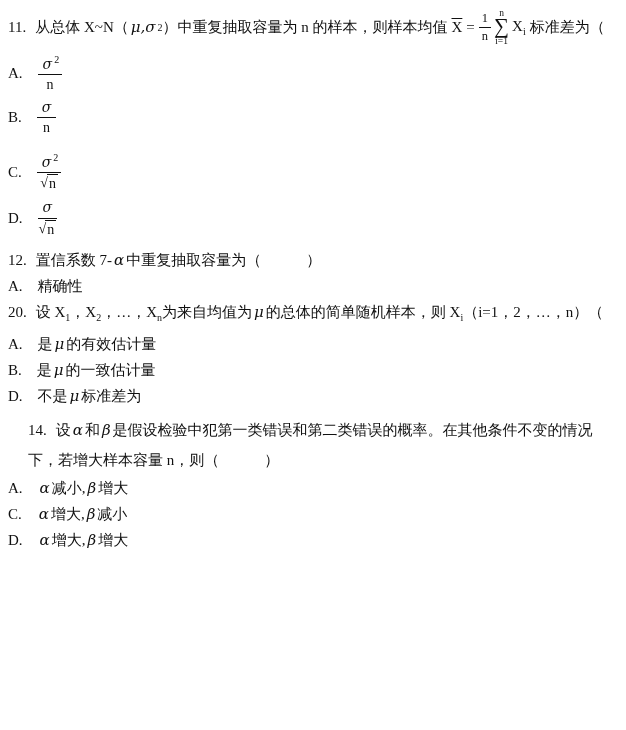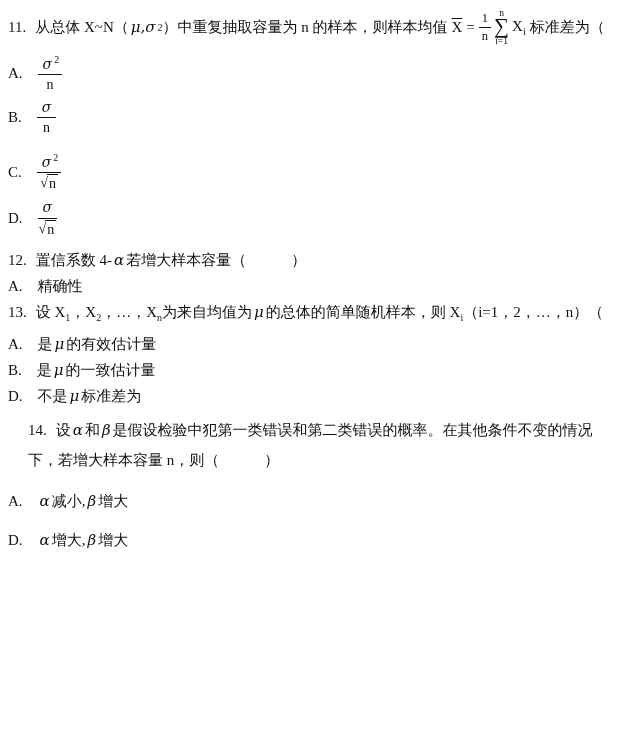--- a/index.html
+++ b/index.html
@@ -79,21 +79,21 @@
   .opt-a11 { margin-top: 5px; min-height: 36px; }
   .opt-b11 { margin-top: 5px; min-height: 36px; }
   .opt-c11 { margin-top: 15px; min-height: 42px; }
   .opt-d11 { margin-top: 4px; min-height: 42px; }
 
   
   .q12 { margin-top: 7px; }
   .q12 .stem, .q12 .option-text { line-height: 26px; }
   .q13 .stem, .q13 .option-text { line-height: 26px; }
   .q14 { margin-top: 6px; }
-  .q14 .option-text { line-height: 26px; margin-top: 13px; }
+  .q14 .option-text { line-height: 26px; }
   .option-text { white-space: nowrap; }
 </style>
 </head>
 <body>
 
 <div class="page">
 
   <section class="question q11">
     <div class="stem stem-flex">
       <span class="qnum">11.</span>
@@ -152,35 +152,36 @@
         <span class="den radical">
             <span class="rad-sign">√</span>
             <span class="rad-arg">n</span>
           </span>
       </span>
     </div>
   </section>
 
   <section class="question q12">
     <div class="stem">
-      <span class="qnum">12.</span><span>置信系数 4-</span><span class="greek">α</span><span>若增大样本容量（　　　）</span>
+      <span class="qnum">12.</span><span>置信系数 7-</span><span class="greek">α</span><span>中重复抽取容量为（　　　）</span>
     </div>
     <div class="option option-text"><span class="opt-label">A.</span><span>精确性</span></div>
   </section>
 
   <section class="question q13">
     <div class="stem">
-      <span class="qnum">13.</span><span>设 X</span><sub>1</sub><span>，X</span><sub>2</sub><span>，…，X</span><sub>n</sub><span>为来自均值为</span><span class="greek">μ</span><span>的总体的简单随机样本，则 X</span><sub>i</sub><span>（i=1，2，…，n）（　　　）</span>
+      <span class="qnum">20.</span><span>设 X</span><sub>1</sub><span>，X</span><sub>2</sub><span>，…，X</span><sub>n</sub><span>为来自均值为</span><span class="greek">μ</span><span>的总体的简单随机样本，则 X</span><sub>i</sub><span>（i=1，2，…，n）（　　　）</span>
     </div>
     <div class="option option-text"><span class="opt-label">A.</span><span>是</span><span class="greek">μ</span><span>的有效估计量</span></div>
     <div class="option option-text"><span class="opt-label">B.</span><span>是</span><span class="greek">μ</span><span>的一致估计量</span></div>
     <div class="option option-text"><span class="opt-label">D.</span><span>不是</span><span class="greek">μ</span><span>标准差为</span></div>
   </section>
 
   <section class="question q14">
     <div class="stem-wrap">
       <span class="qnum">14.</span><span>设</span><span class="greek">α</span><span>和</span><span class="greek">β</span><span>是假设检验中犯第一类错误和第二类错误的概率。在其他条件不变的情况下，若增大样本容量 n，则（　　　）</span>
     </div>
     <div class="option option-text"><span class="opt-label">A.</span><span class="greek">α</span><span>减小,</span><span class="greek">β</span><span>增大</span></div>
+    <div class="option option-text"><span class="opt-label">C.</span><span class="greek">α</span><span>增大,</span><span class="greek">β</span><span>减小</span></div>
     <div class="option option-text"><span class="opt-label">D.</span><span class="greek">α</span><span>增大,</span><span class="greek">β</span><span>增大</span></div>
   </section>
 
 </div>
 
 </body></html>

